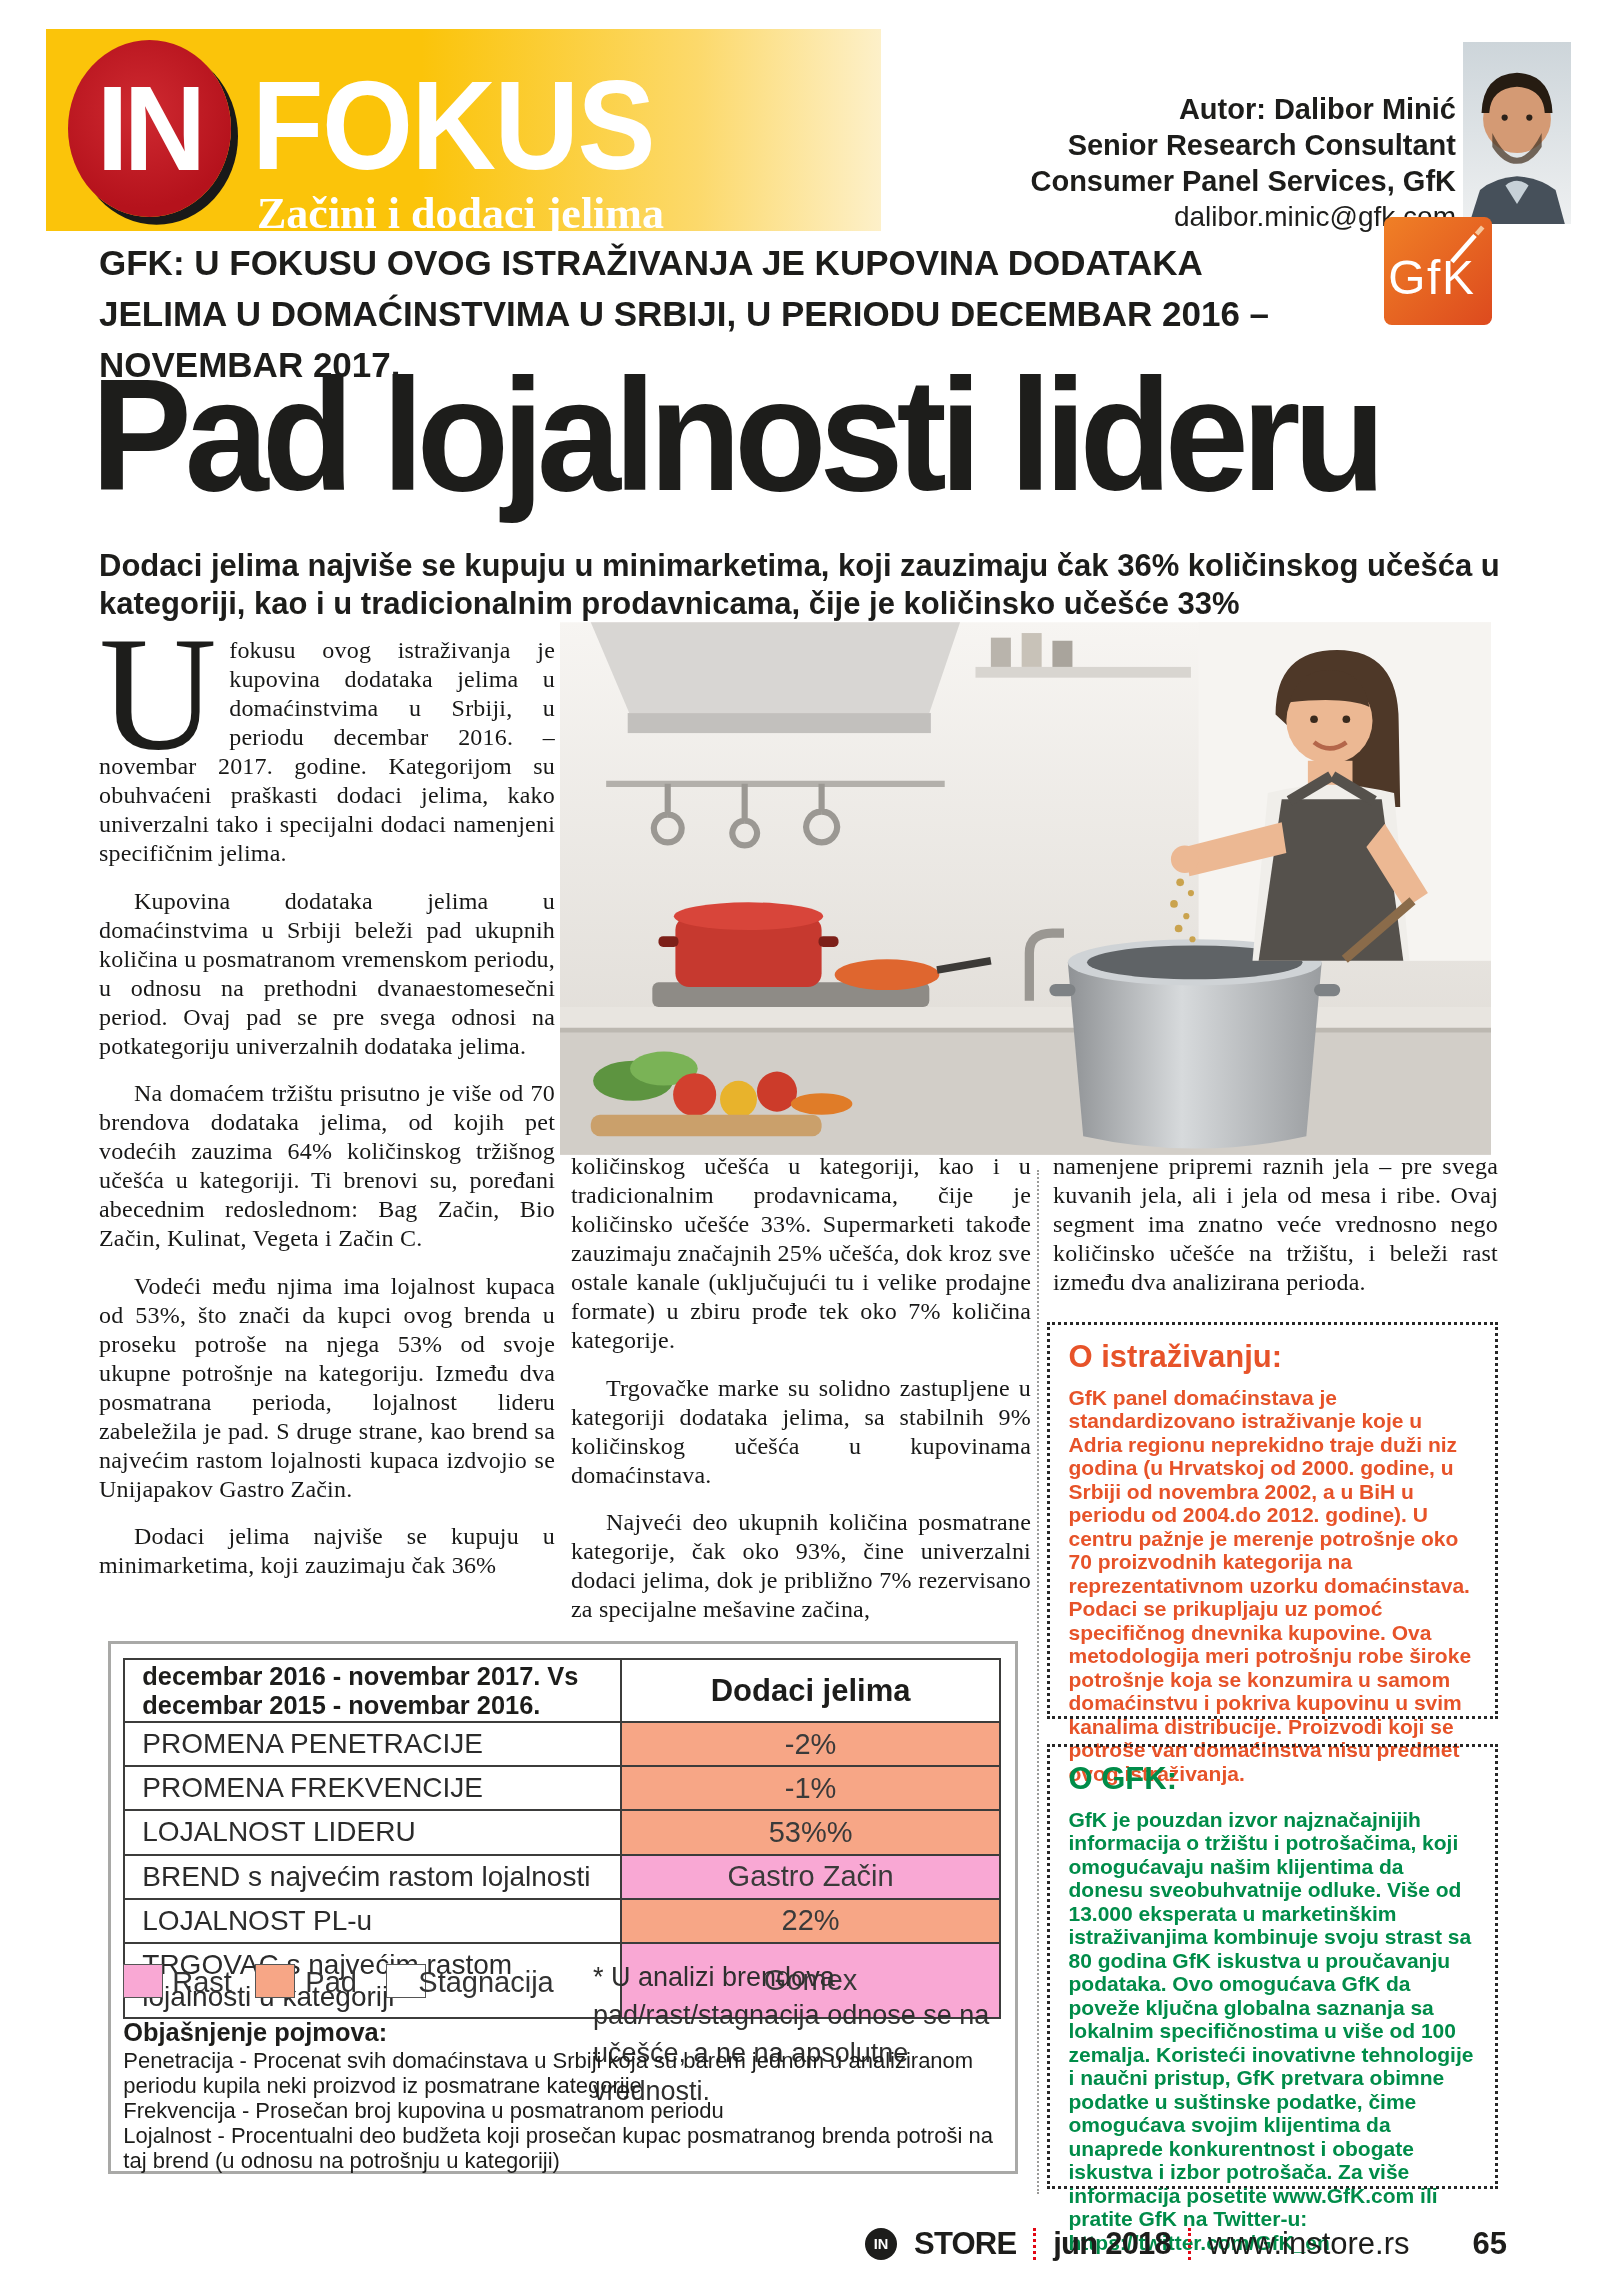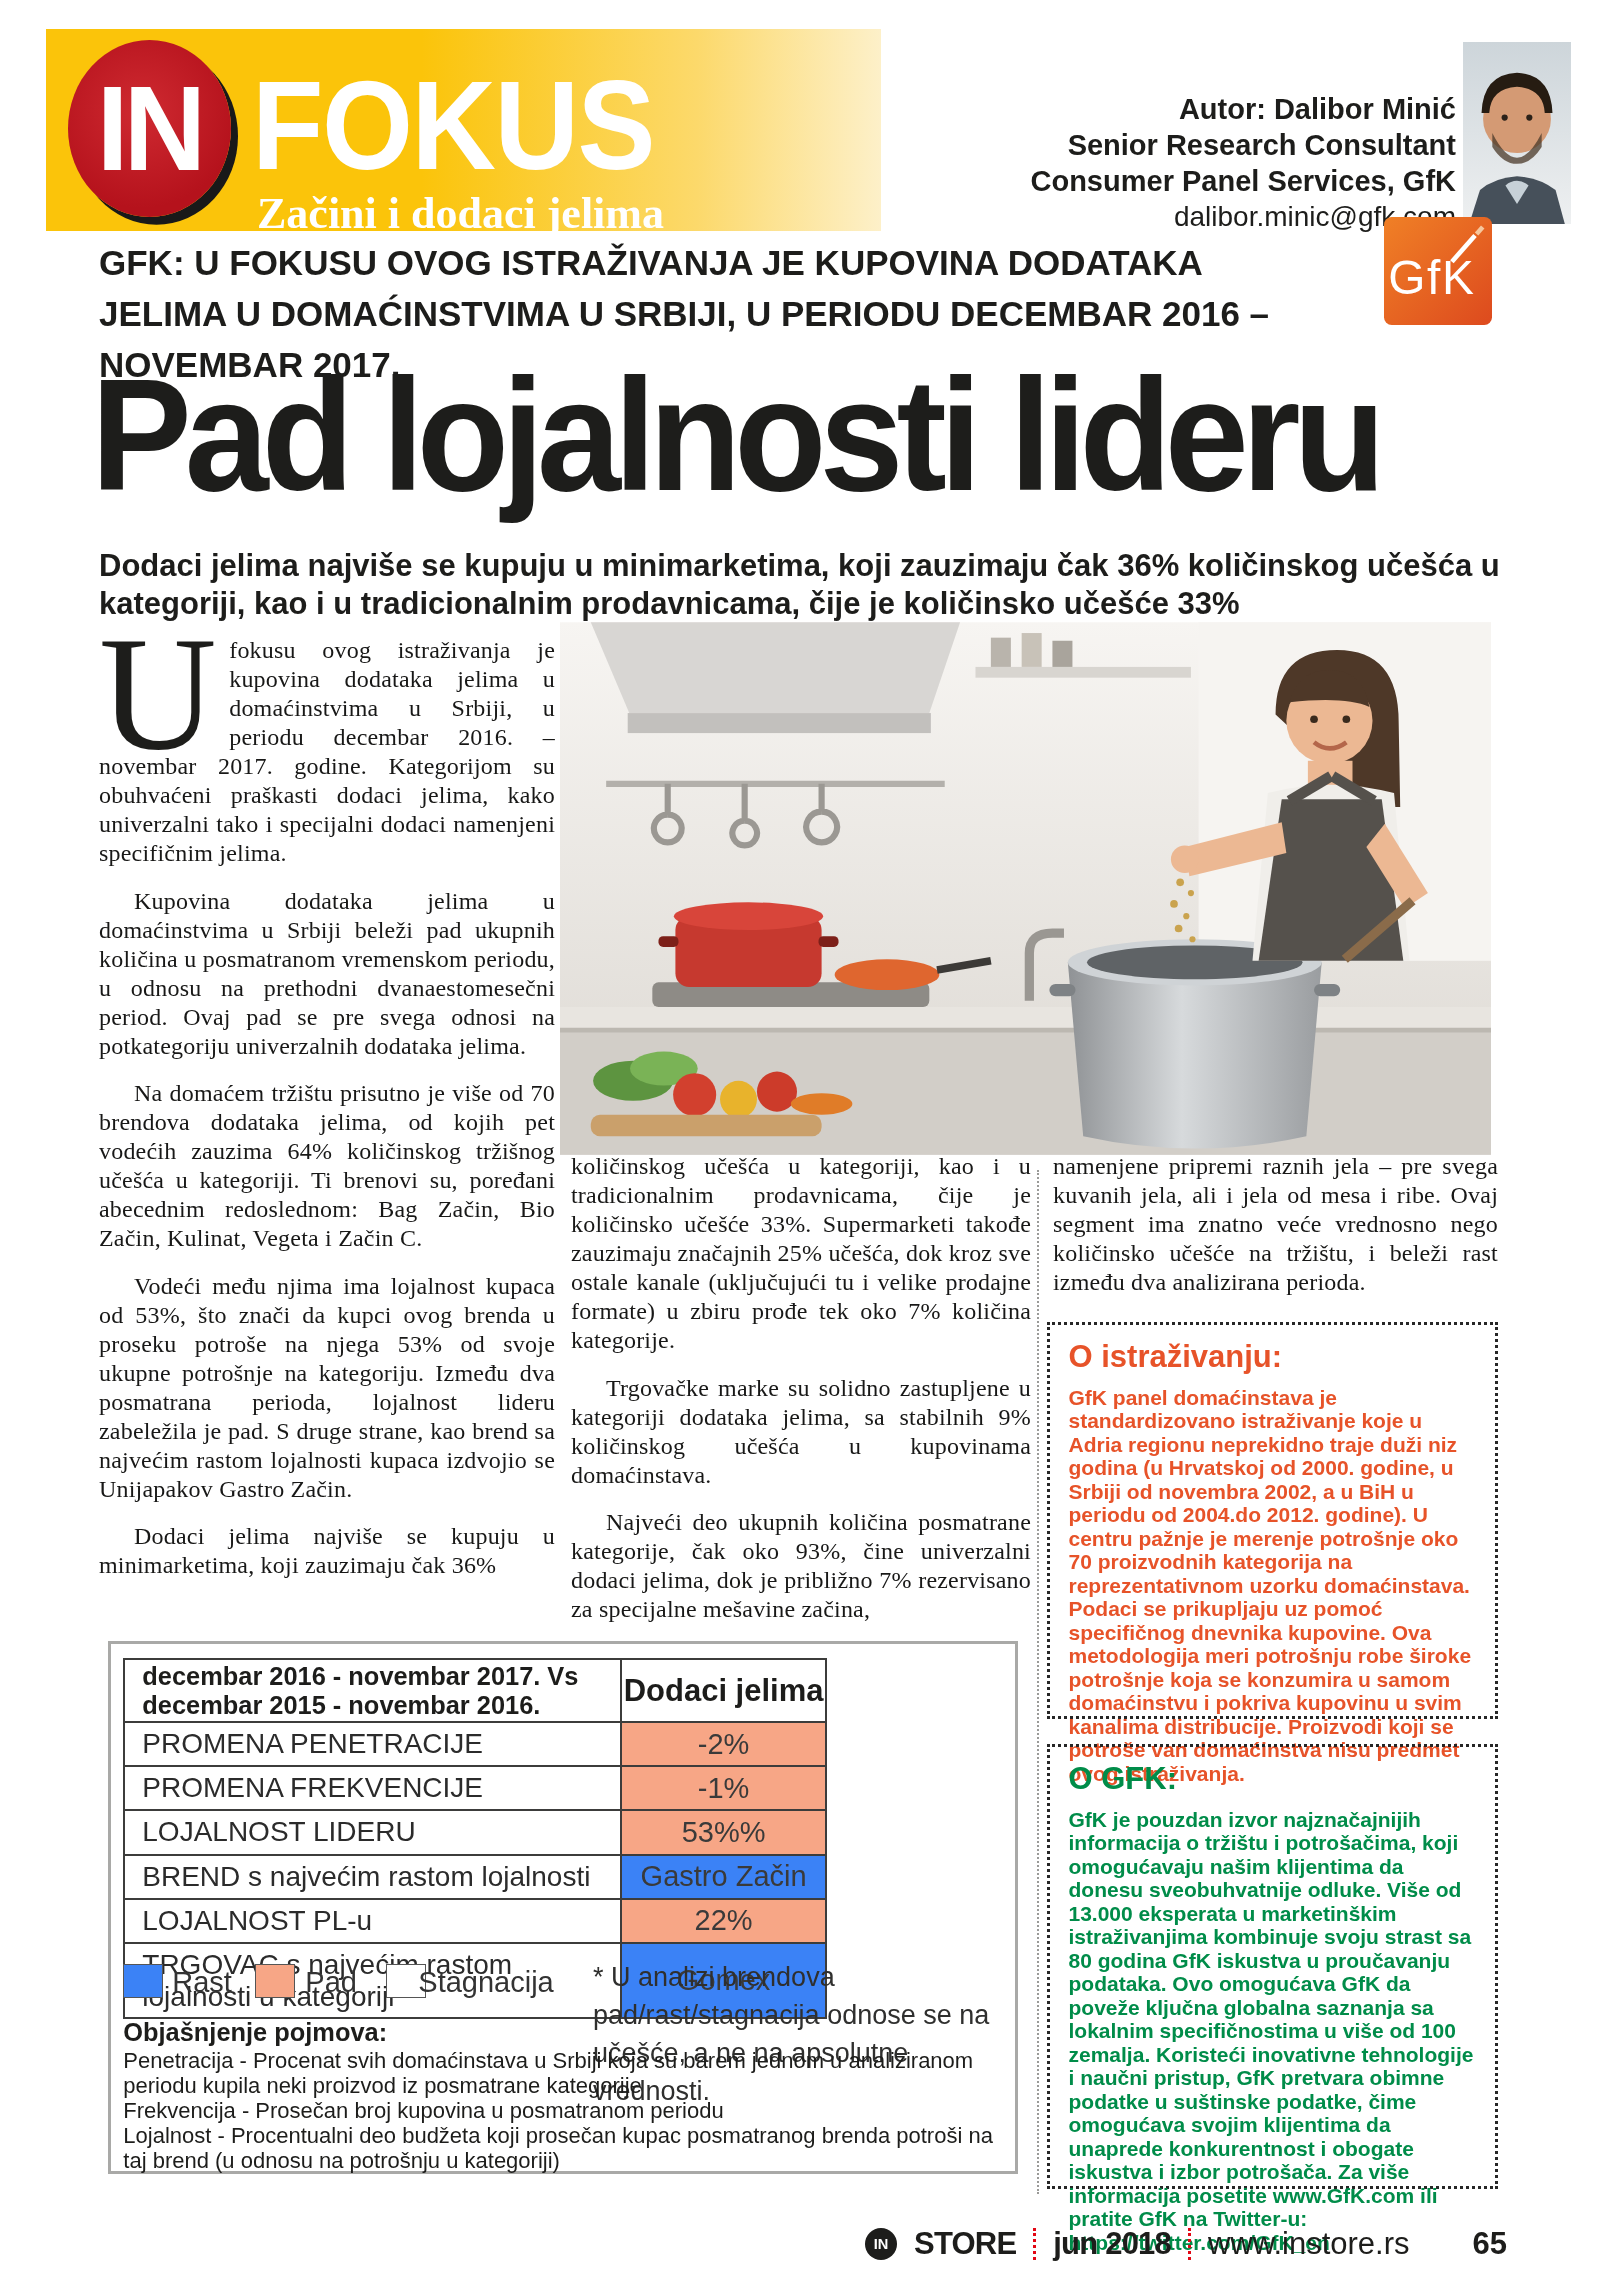--- a/index.html
+++ b/index.html
@@ -56,29 +56,29 @@
   .box-research{left:1047px;top:1322px;width:451px;height:397px;box-sizing:border-box;}
   .box-research h3{margin:1.5px 0 10.8px 0;font-size:31px;color:#e75329;}
   .box-research .txt{font-size:21px;line-height:23.5px;color:#e75329;font-weight:bold;}
   .box-gfk{left:1047px;top:1744px;width:451px;height:445px;box-sizing:border-box;}
   .box-gfk h3{margin:1.5px 0 10.8px 0;font-size:31px;color:#008c49;}
   .box-gfk .txt{font-size:21px;line-height:23.5px;color:#008c49;font-weight:bold;}
 
   
   .twrap{left:108px;top:1641px;width:910px;height:533px;border:3.1px solid #a9a9a7;
          background:#fff;box-sizing:border-box;}
-  .dtable{position:absolute;left:12.3px;top:14px;width:704px;border-collapse:collapse;}
+  .dtable{position:absolute;left:12.3px;top:14px;width:878px;border-collapse:collapse;}
   .dtable td{border:2.3px solid #3c3c3b;}
   .dtable .lab{width:473px;font-size:28px;color:#2b2b2b;padding:4.6px 4.6px 4.6px 17px;height:29px;}
   .dtable .val{font-size:29px;color:#3a3a3a;text-align:center;padding:4.6px;}
   .dtable .hrow td{height:59px;}
   .hleft{font-size:25.4px;font-weight:bold;line-height:28.5px;padding-left:17px;}
   .hright{font-size:31px;font-weight:bold;text-align:center;margin-left:6px;}
   .pad-bg{background:#f7a686;}
-  .rast-bg{background:#3b82f6;}
+  .rast-bg{background:#f9a8d4;}
   .stag-bg{background:#ffffff;}
 
   .legend{position:absolute;left:12.3px;top:320px;width:539px;height:46px;}
   .lg-sq{position:absolute;top:0;width:38px;height:32px;border:1.5px solid #555;}
   .lg-lb{position:absolute;top:1.5px;font-size:29px;color:#333;}
   .footnote{position:absolute;left:482px;top:314px;width:422px;font-size:27px;line-height:38px;color:#2f2f2e;}
 
   .gloss{position:absolute;left:12.3px;top:376px;width:879px;font-size:22px;line-height:25px;color:#1d1d1b;}
   .gloss .gt{font-size:25.4px;font-weight:bold;margin-bottom:3.1px;}
   .gloss b{font-weight:normal;}

